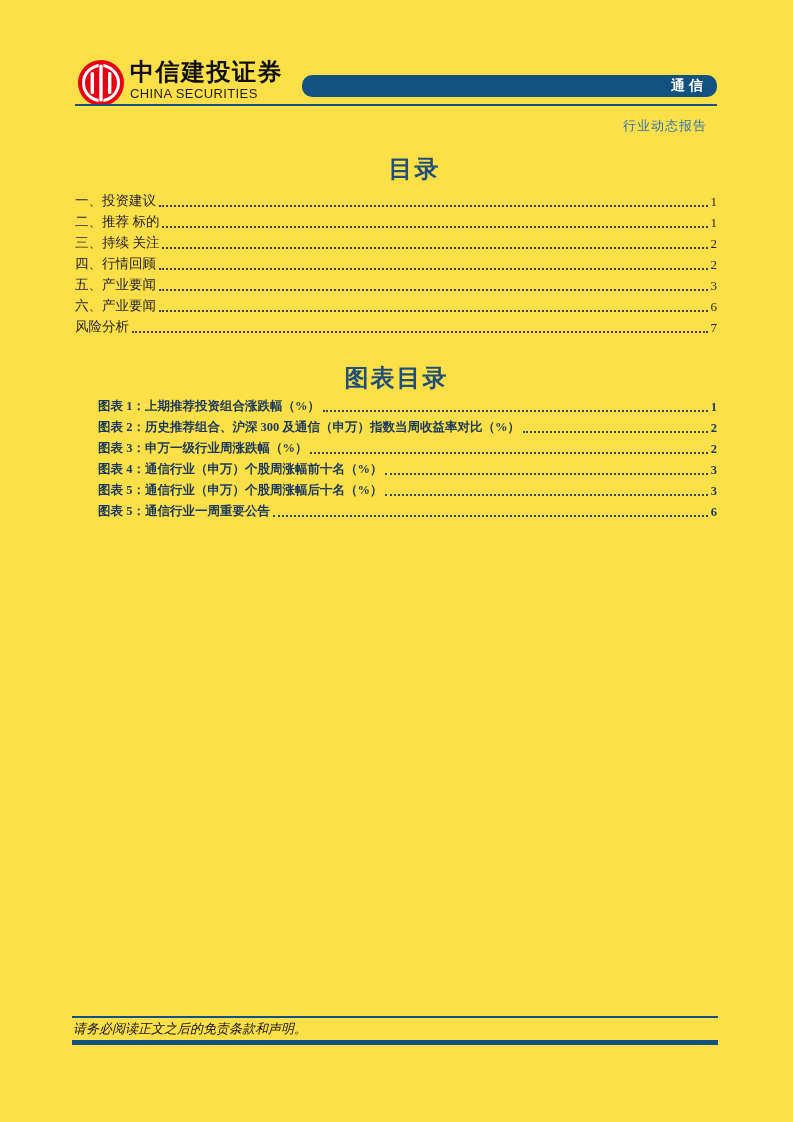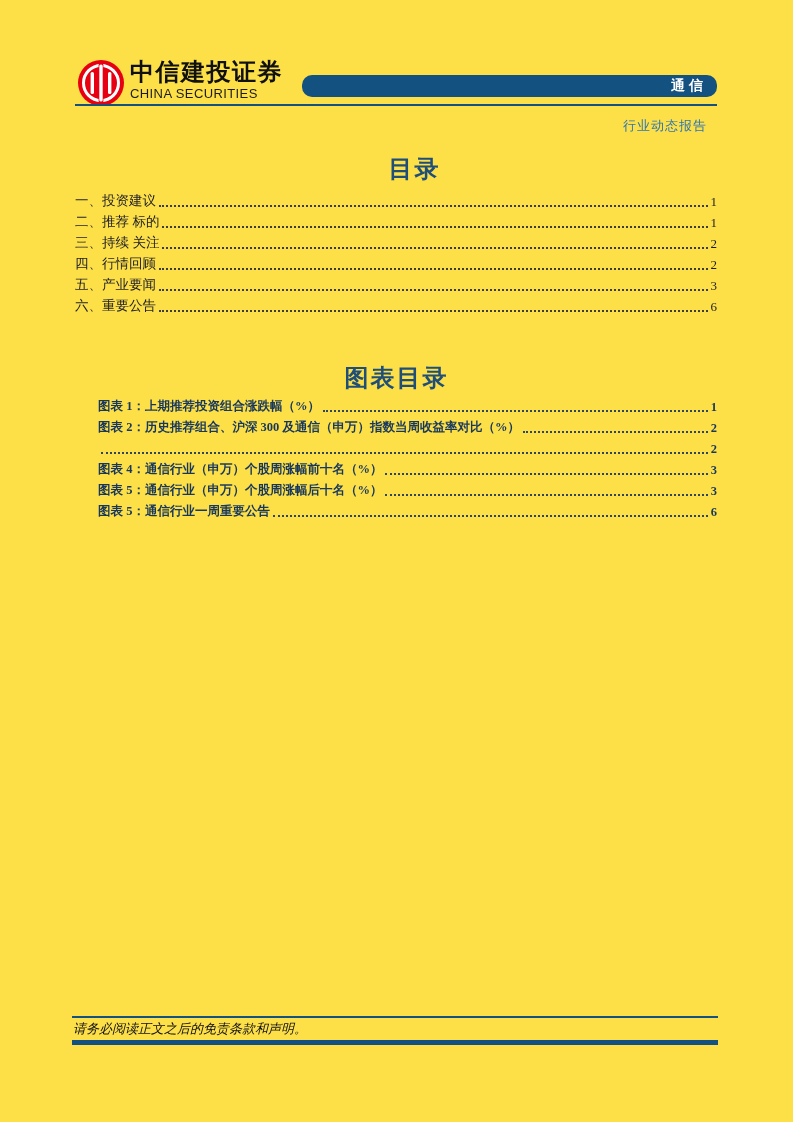--- a/index.html
+++ b/index.html
@@ -101,40 +101,46 @@
       <span>四、行情回顾</span>
       <span class="leader"></span>
       <span class="pg">2</span>
     </div>
     <div class="toc-row">
       <span>五、产业要闻</span>
       <span class="leader"></span>
       <span class="pg">3</span>
     </div>
     <div class="toc-row">
-      <span>六、重要公告</span>
+      <span>六、产业要闻</span>
       <span class="leader"></span>
       <span class="pg">6</span>
+    </div>
+    <div class="toc-row">
+      <span>风险分析</span>
+      <span class="leader"></span>
+      <span class="pg">7</span>
     </div>
   </div>
 
   <div class="section-title fig-title">图表目录</div>
 
   <div class="fig-list">
     <div class="fig-row">
       <span>图表 1：上期推荐投资组合涨跌幅（%）</span>
       <span class="leader"></span>
       <span class="pg">1</span>
     </div>
     <div class="fig-row">
       <span>图表 2：历史推荐组合、沪深 300 及通信（申万）指数当周收益率对比（%）</span>
       <span class="leader"></span>
       <span class="pg">2</span>
     </div>
     <div class="fig-row">
+      <span>图表 3：申万一级行业周涨跌幅（%）</span>
       <span class="leader"></span>
       <span class="pg">2</span>
     </div>
     <div class="fig-row">
       <span>图表 4：通信行业（申万）个股周涨幅前十名（%）</span>
       <span class="leader"></span>
       <span class="pg">3</span>
     </div>
     <div class="fig-row">
       <span>图表 5：通信行业（申万）个股周涨幅后十名（%）</span>

